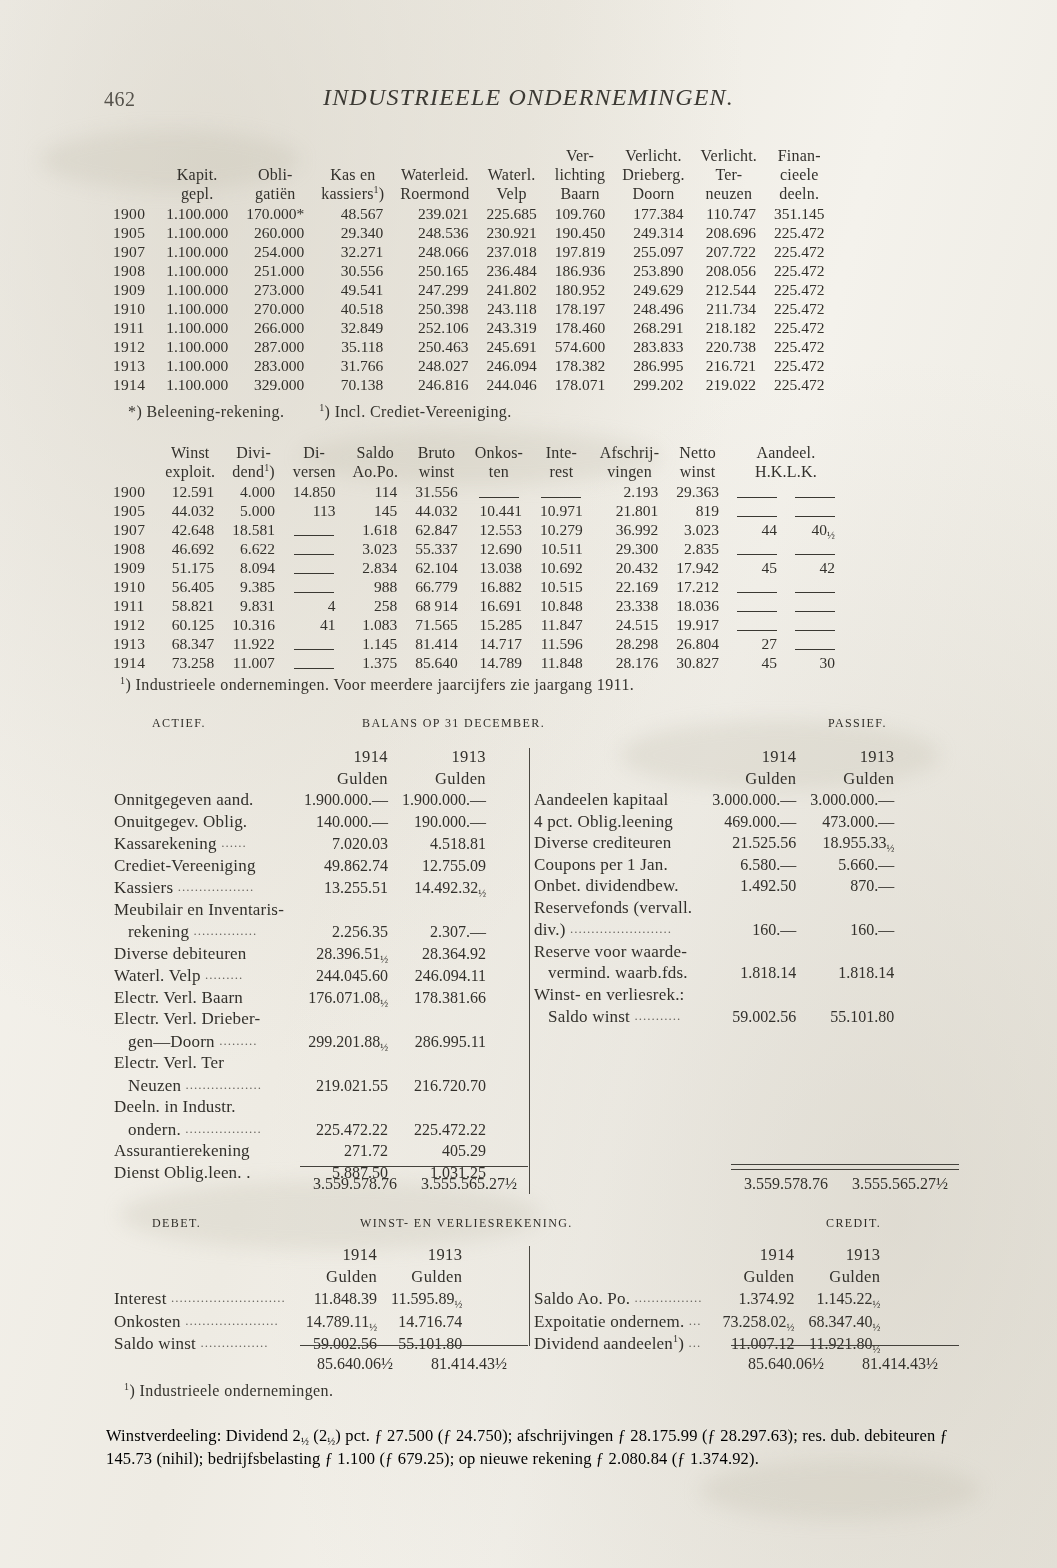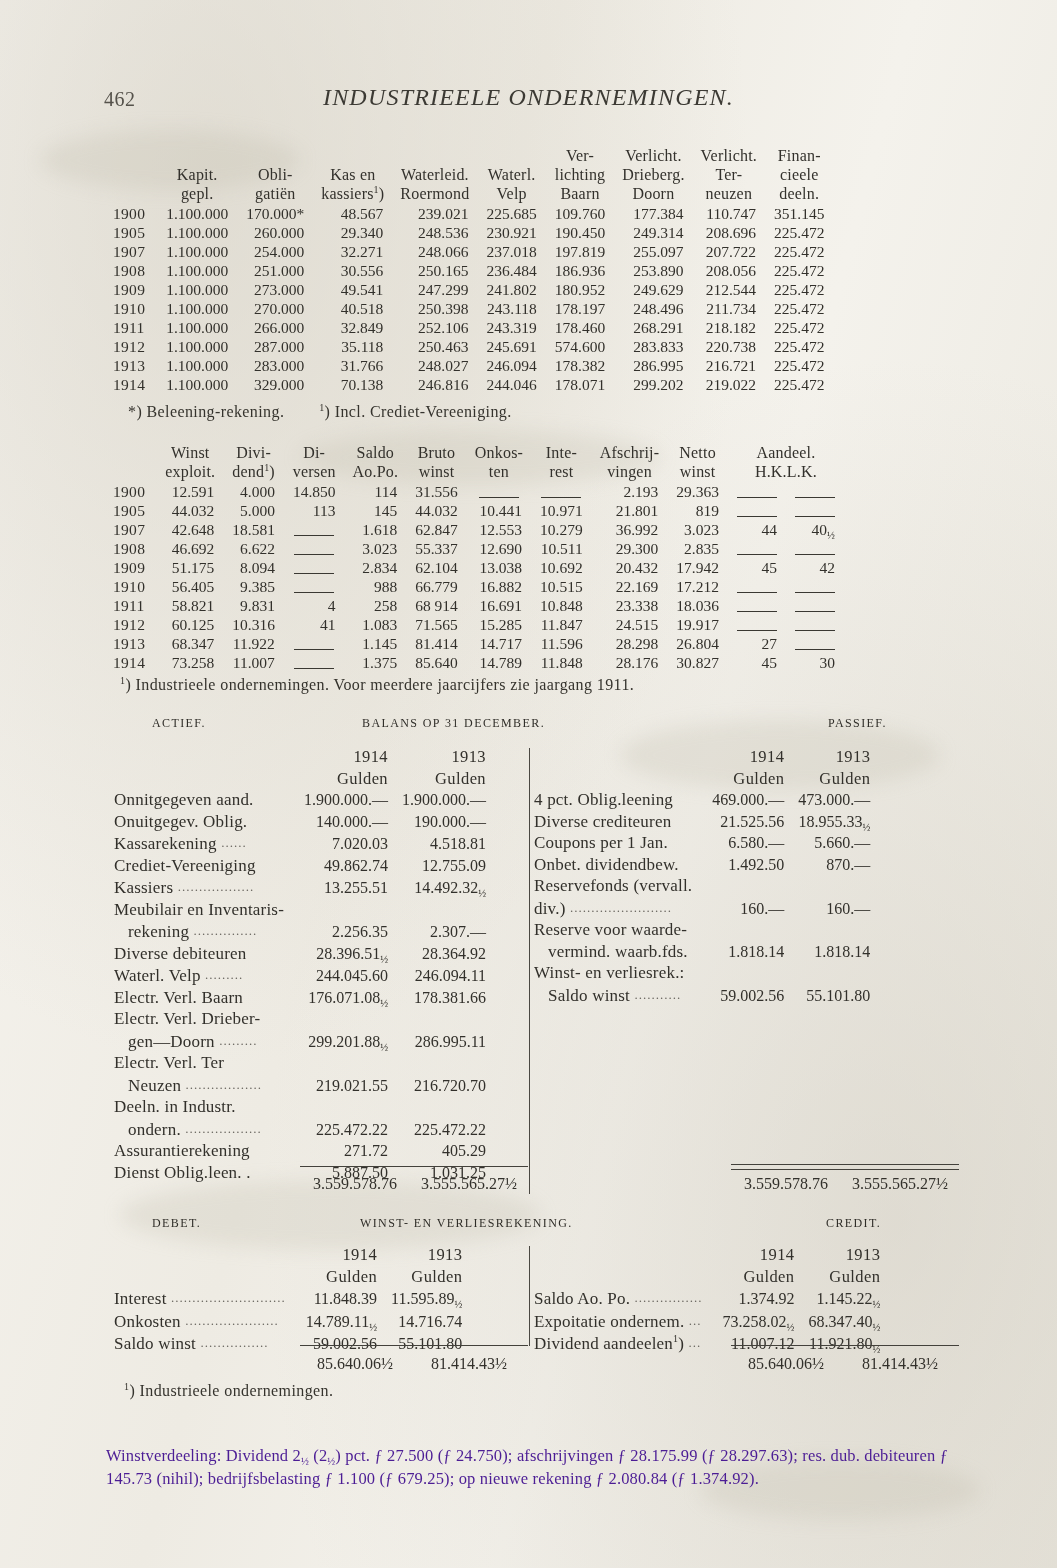--- a/index.html
+++ b/index.html
@@ -180,23 +180,22 @@
     font-size: 16px;
     color: #32302b;
     white-space: nowrap;
   }
   .totals span { display: inline-block; text-align: center; }
 
   .footpara {
     position: absolute;
     font-size: 16.5px;
     line-height: 23px;
-    color: #4c1d95;
+    color: #000000;
     letter-spacing: 0.15px;
-    margin-top: 20px;
   }
 </style>
 </head>
 <body>
 
 <div class="page">
   <div class="mottle" style="left:40px;  top:130px;  width:260px; height:60px;"></div>
   <div class="mottle" style="left:620px; top:720px;  width:320px; height:70px;"></div>
   <div class="mottle" style="left:120px; top:1180px; width:420px; height:70px;"></div>
   <div class="mottle" style="left:700px; top:1460px; width:280px; height:60px;"></div>
@@ -712,20 +711,25 @@
           <td class="hd">1913</td>
         </tr>
         <tr>
           <td class="lbl"></td>
           <td class="hd">Gulden</td>
           <td class="hd">Gulden</td>
         </tr>
       </thead>
       <tbody id="passief-body">
           <tr>
+            <td class="lbl">Aandeelen   kapitaal</td>
+            <td class="num">3.000.000.—</td>
+            <td class="num">3.000.000.—</td>
+          </tr>
+          <tr>
             <td class="lbl">4 pct. Oblig.leening</td>
             <td class="num">469.000.—</td>
             <td class="num">473.000.—</td>
           </tr>
           <tr>
             <td class="lbl">Diverse  crediteuren</td>
             <td class="num">21.525.56</td>
             <td class="num">18.955.33<span class="frac">½</span></td>
           </tr>
           <tr>

